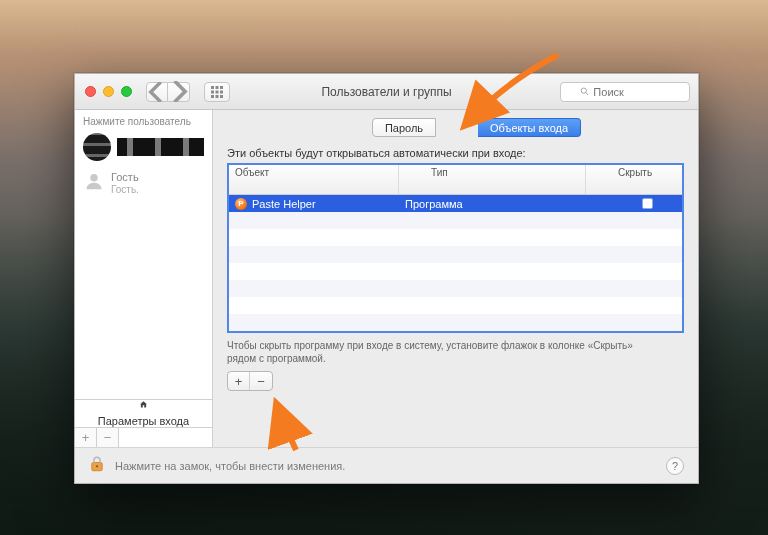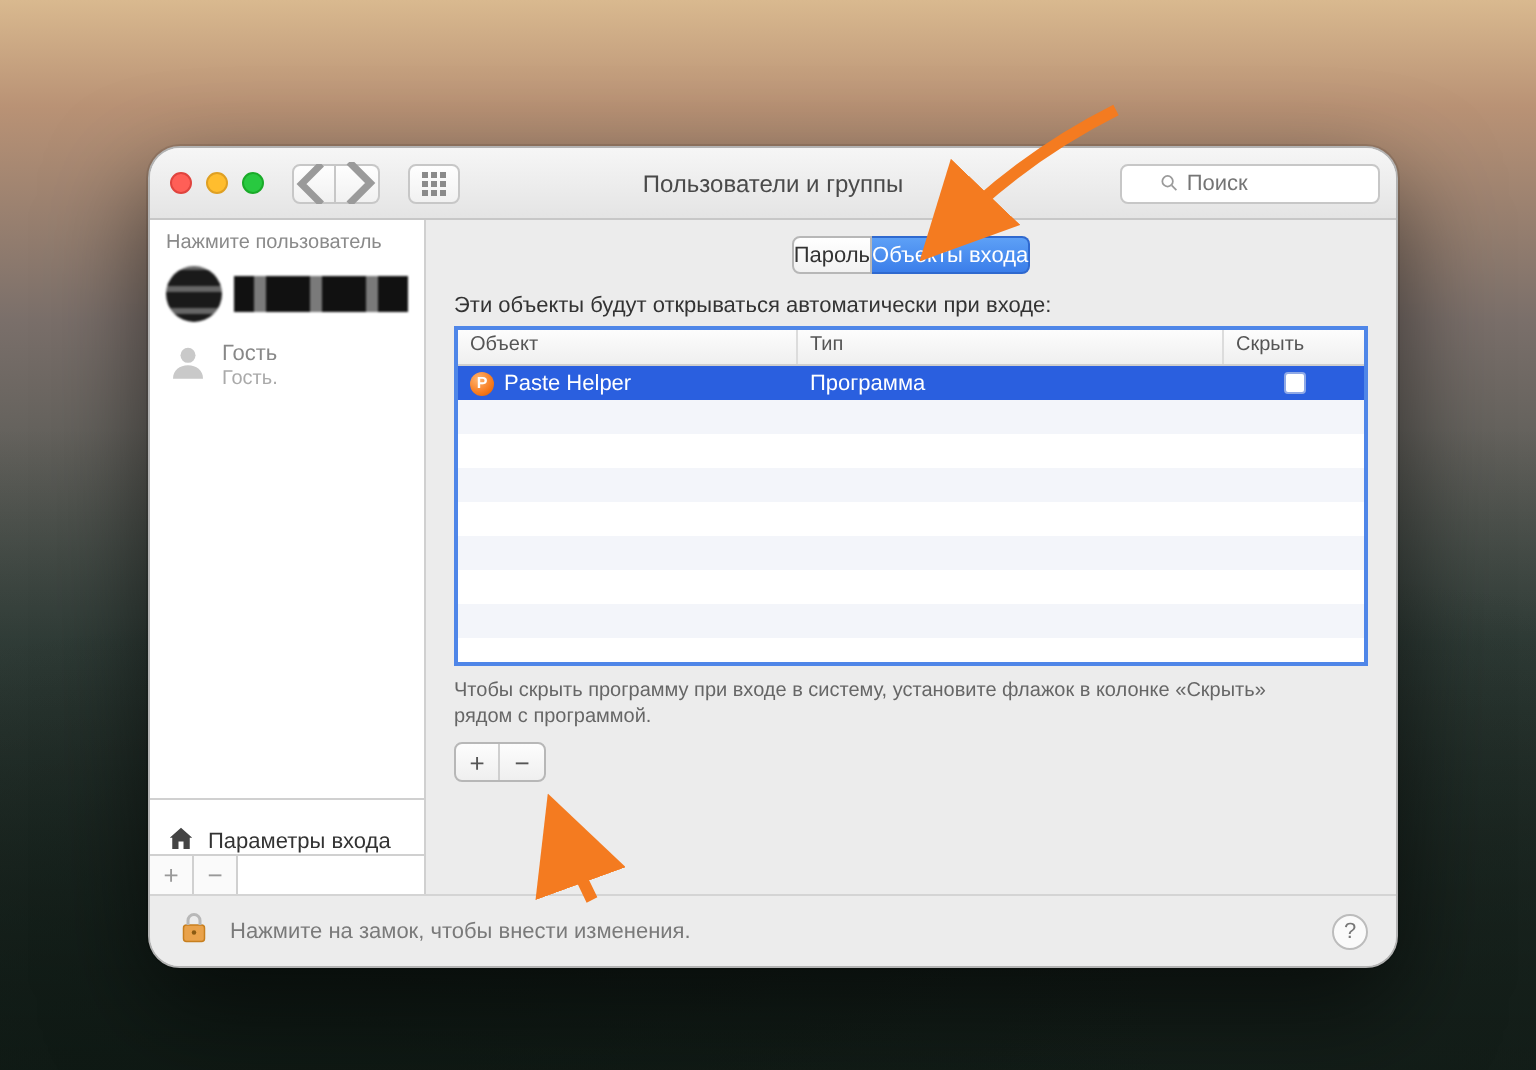--- a/index.html
+++ b/index.html
@@ -18,21 +18,21 @@
     background: radial-gradient(ellipse at 20% 100%, rgba(15,25,20,.9) 0%, transparent 50%),
                 radial-gradient(ellipse at 80% 100%, rgba(20,30,25,.85) 0%, transparent 55%),
                 linear-gradient(180deg, transparent 0%, rgba(10,20,15,.8) 100%);
   }
   .window {
     position: absolute;
     left: 74px; top: 73px;
     width: 625px; height: 411px;
     background: #ececec;
     border: 1px solid #b3b3b3;
-    border-radius: 16px;
+    border-radius: 0;
     box-shadow: 0 20px 50px rgba(0,0,0,.55), 0 0 0 1px rgba(0,0,0,.1);
     display: flex; flex-direction: column;
     overflow: hidden;
   }
   .titlebar {
     height: 36px;
     background: linear-gradient(#f6f6f6, #e4e4e4);
     border-bottom: 1px solid #c7c7c7;
     display: flex; align-items: center;
     padding: 0 8px;
@@ -106,62 +106,62 @@
   .other-user{
     padding:3px 8px 6px;display:flex;gap:6px;align-items:flex-start;
   }
   .other-user .avwrap{width:22px;display:flex;justify-content:center;}
   .other-user svg{width:20px;height:20px;fill:#c9c9c9;}
   .other-user .uname{font-size:11px;color:#888;line-height:1.2;}
   .other-user .ustat{font-size:10px;color:#aaa;}
   .sidebar-spacer{flex:1;}
   .login-opts{
     border-top:1px solid #d0d0d0;
-    height:28px;display:flex;align-items:flex-end;gap:6px;padding:0 8px;
-    font-size:11px;color:#333;
+    height:28px;display:flex;align-items:center;gap:6px;padding:0 8px;
+    font-size:11px;color:#333;flex-direction:column;
   }
   .login-opts svg{width:15px;height:15px;fill:#444;}
   .sidebar-pm{
     border-top:1px solid #d0d0d0;height:20px;display:flex;
   }
   .sidebar-pm .pmb{
     width:22px;border-right:1px solid #d0d0d0;
     display:flex;align-items:center;justify-content:center;
     font-size:13px;color:#999;background:#fafafa;
   }
   .main {
     flex:1;display:flex;flex-direction:column;
     padding:8px 14px 10px 14px;
   }
   .tabs{display:flex;justify-content:center;margin-bottom:10px;}
   .tabseg{display:flex;}
   .tabseg .tab{
-    height:19px;padding:0 0;font-size:11px;
+    height:19px;padding:0 12px;font-size:11px;
     display:flex;align-items:center;
     background:linear-gradient(#fff,#f2f2f2);
-    border:1px solid #b7b7b7;color:#333;
+    border:1px solid #b7b7b7;color:#333;margin-left:42px;
   }
   .tabseg .tab:first-child{border-radius:4px 0 0 4px;}
   .tabseg .tab:last-child{border-radius:0 4px 4px 0;border-left:none;}
   .tabseg .tab.active{
     background:linear-gradient(#5da0f6,#3b7eea);
     color:#fff;border-color:#2f69cf;
   }
   .autolabel{font-size:11px;color:#333;margin-bottom:4px;}
   .tablebox{
     border:2px solid #4f86e8;
     background:#fff;
     height:170px;
     display:flex;flex-direction:column;
   }
   .thead{
-    display:flex;height:18px;
+    display:flex;height:30px;
     background:linear-gradient(#fdfdfd,#efefef);
     border-bottom:1px solid #cfcfcf;
-    font-size:10px;color:#555;
+    font-size:10px;color:#555;gap:26px;
   }
   .thead .col{padding:2px 6px;border-right:1px solid #dcdcdc;}
   .col.c1{width:170px;}
   .col.c2{flex:1;}
   .col.c3{width:70px;border-right:none;text-align:left;}
   .tbody{flex:1;overflow:hidden;}
   .trow{
     display:flex;height:17px;align-items:center;font-size:11px;color:#fff;
     background:#2a5fdf;
   }

